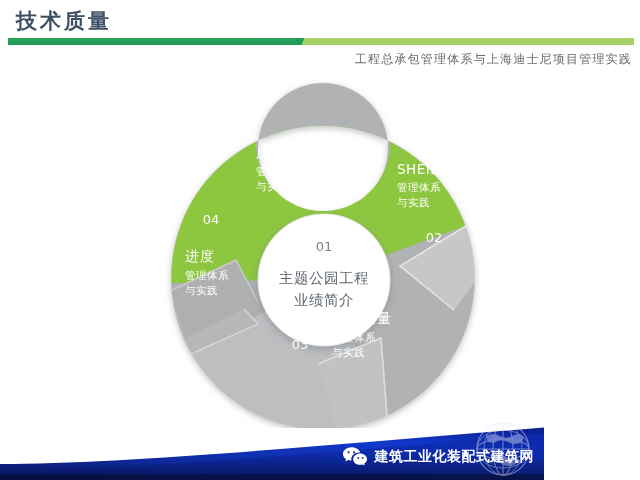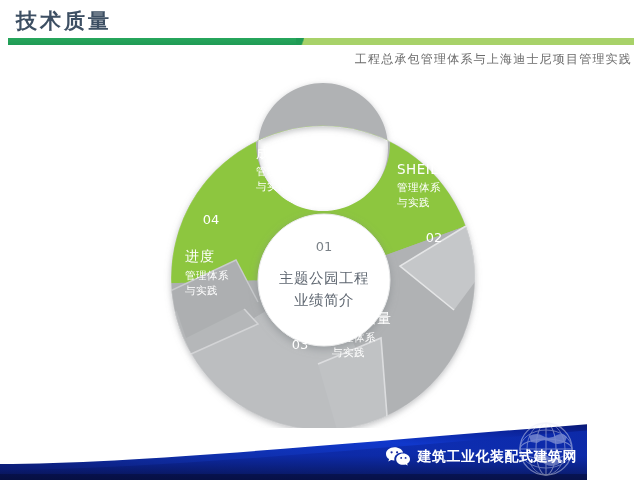--- a/index.html
+++ b/index.html
@@ -101,21 +101,21 @@
     font-family: "DejaVu Sans", "Liberation Sans", sans-serif;
     font-size: 14.5px;
     fill: #5e6670;
     letter-spacing: 0.5px;
   }
 
   
   #footer {
     position: absolute;
     left: 0; top: 418px;
-    width: 587px; height: 62px;
+    width: 544px; height: 62px;
     overflow: hidden;
     text-align: right;
   }
   #footer svg { display: block; }
   #footer-brand {
     position: absolute;
     right: 10px; bottom: 12px;
     display: flex;
     align-items: center;
     gap: 7px;

